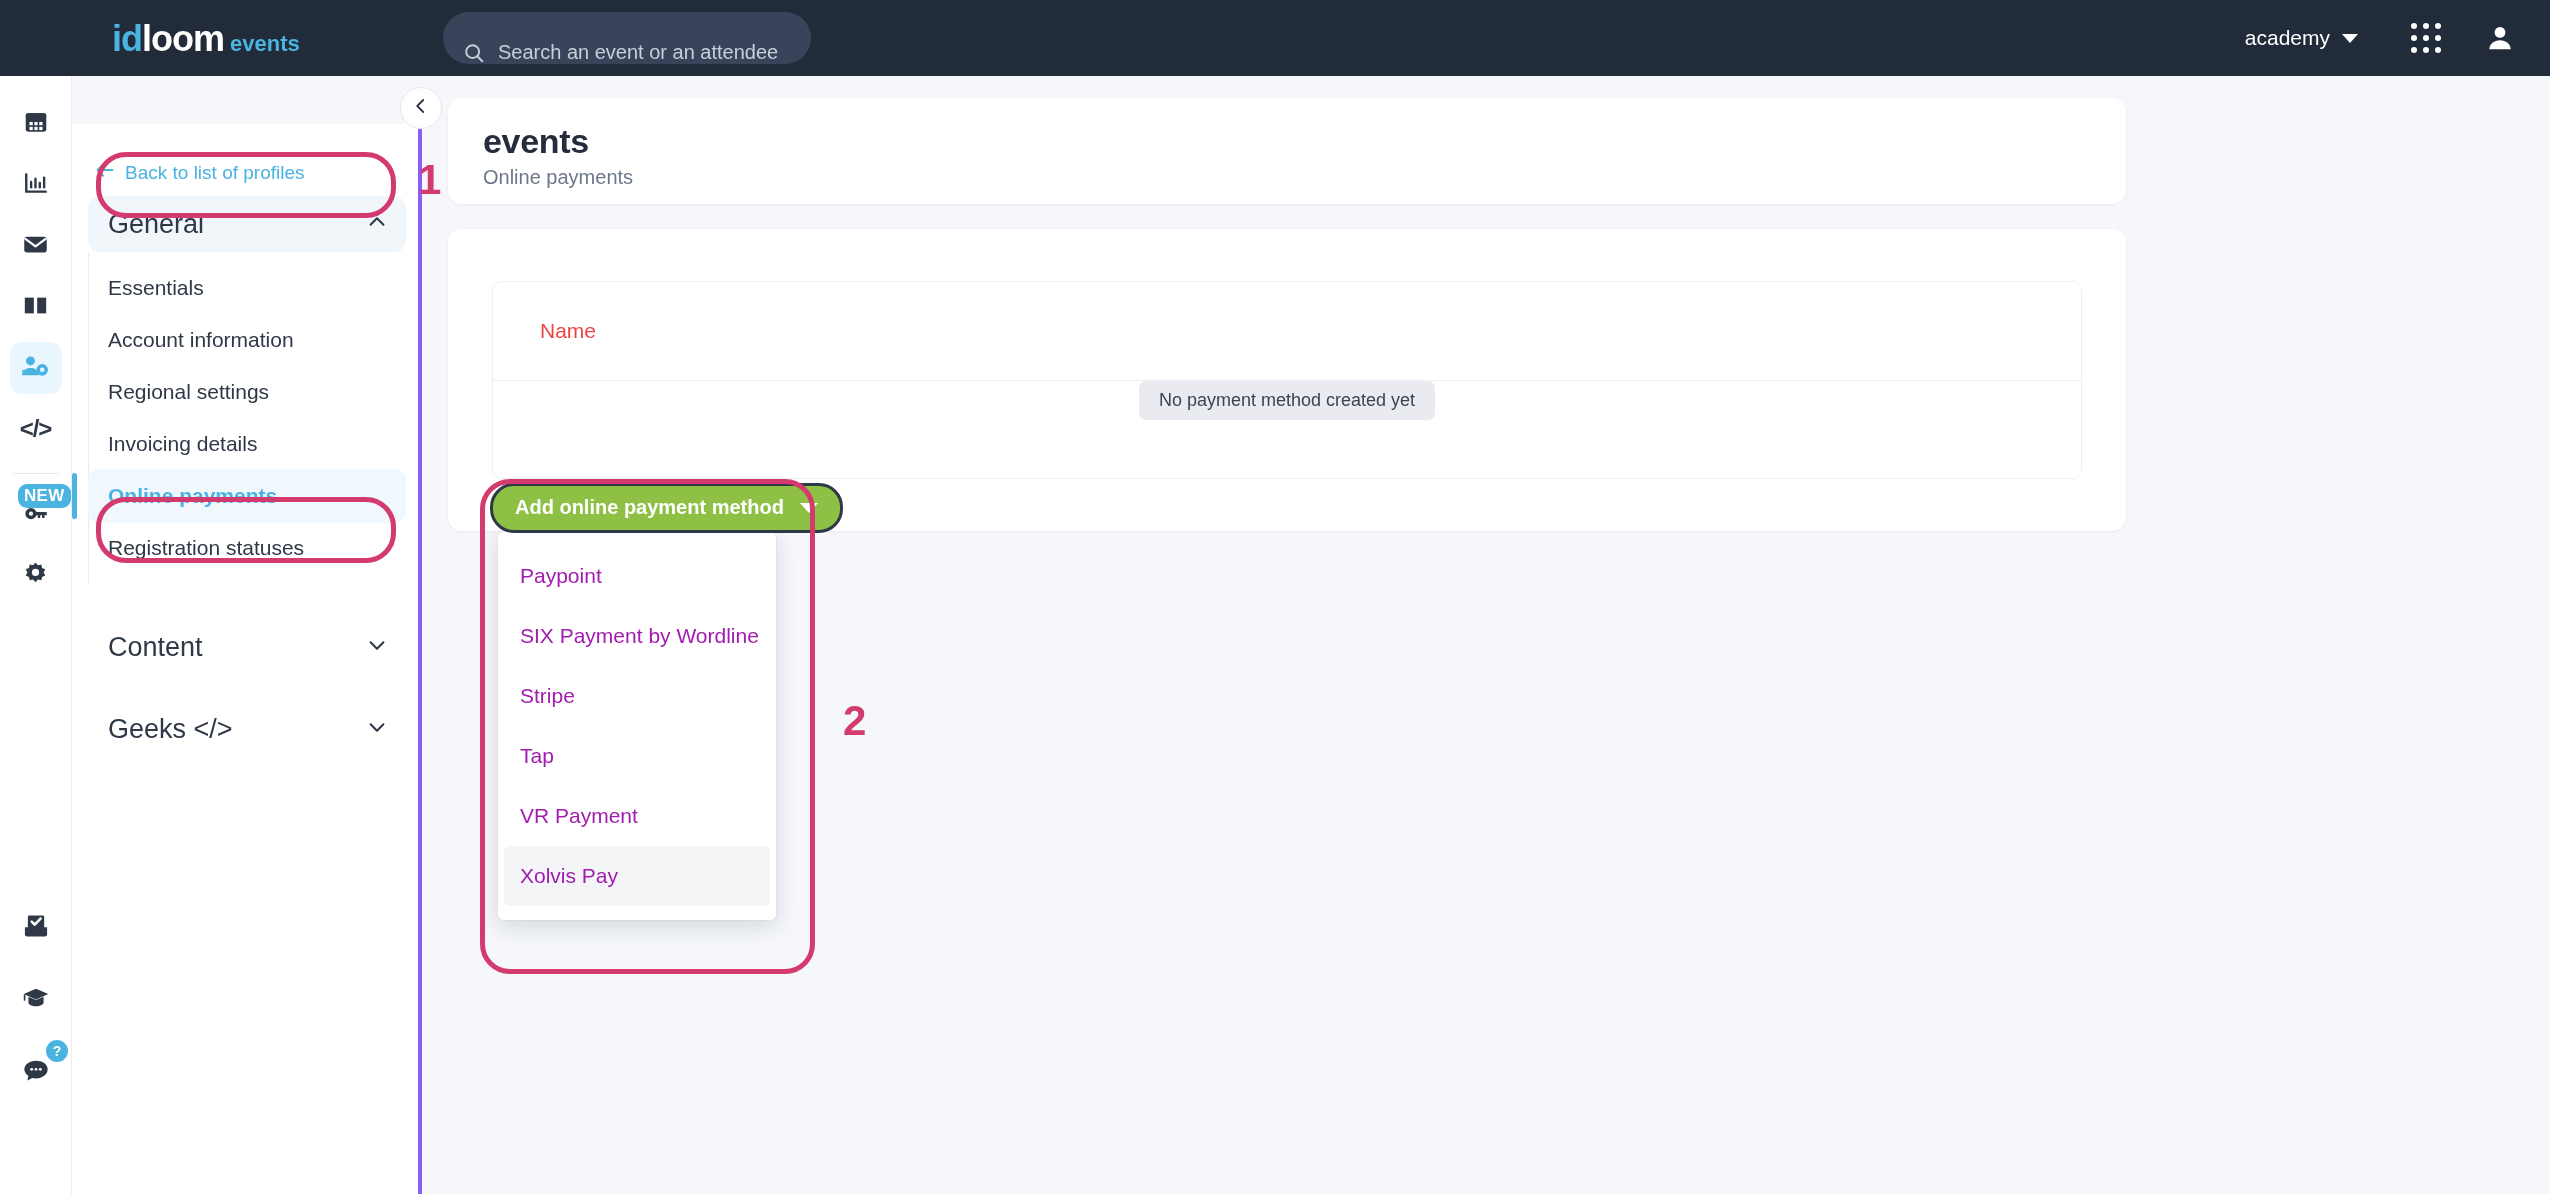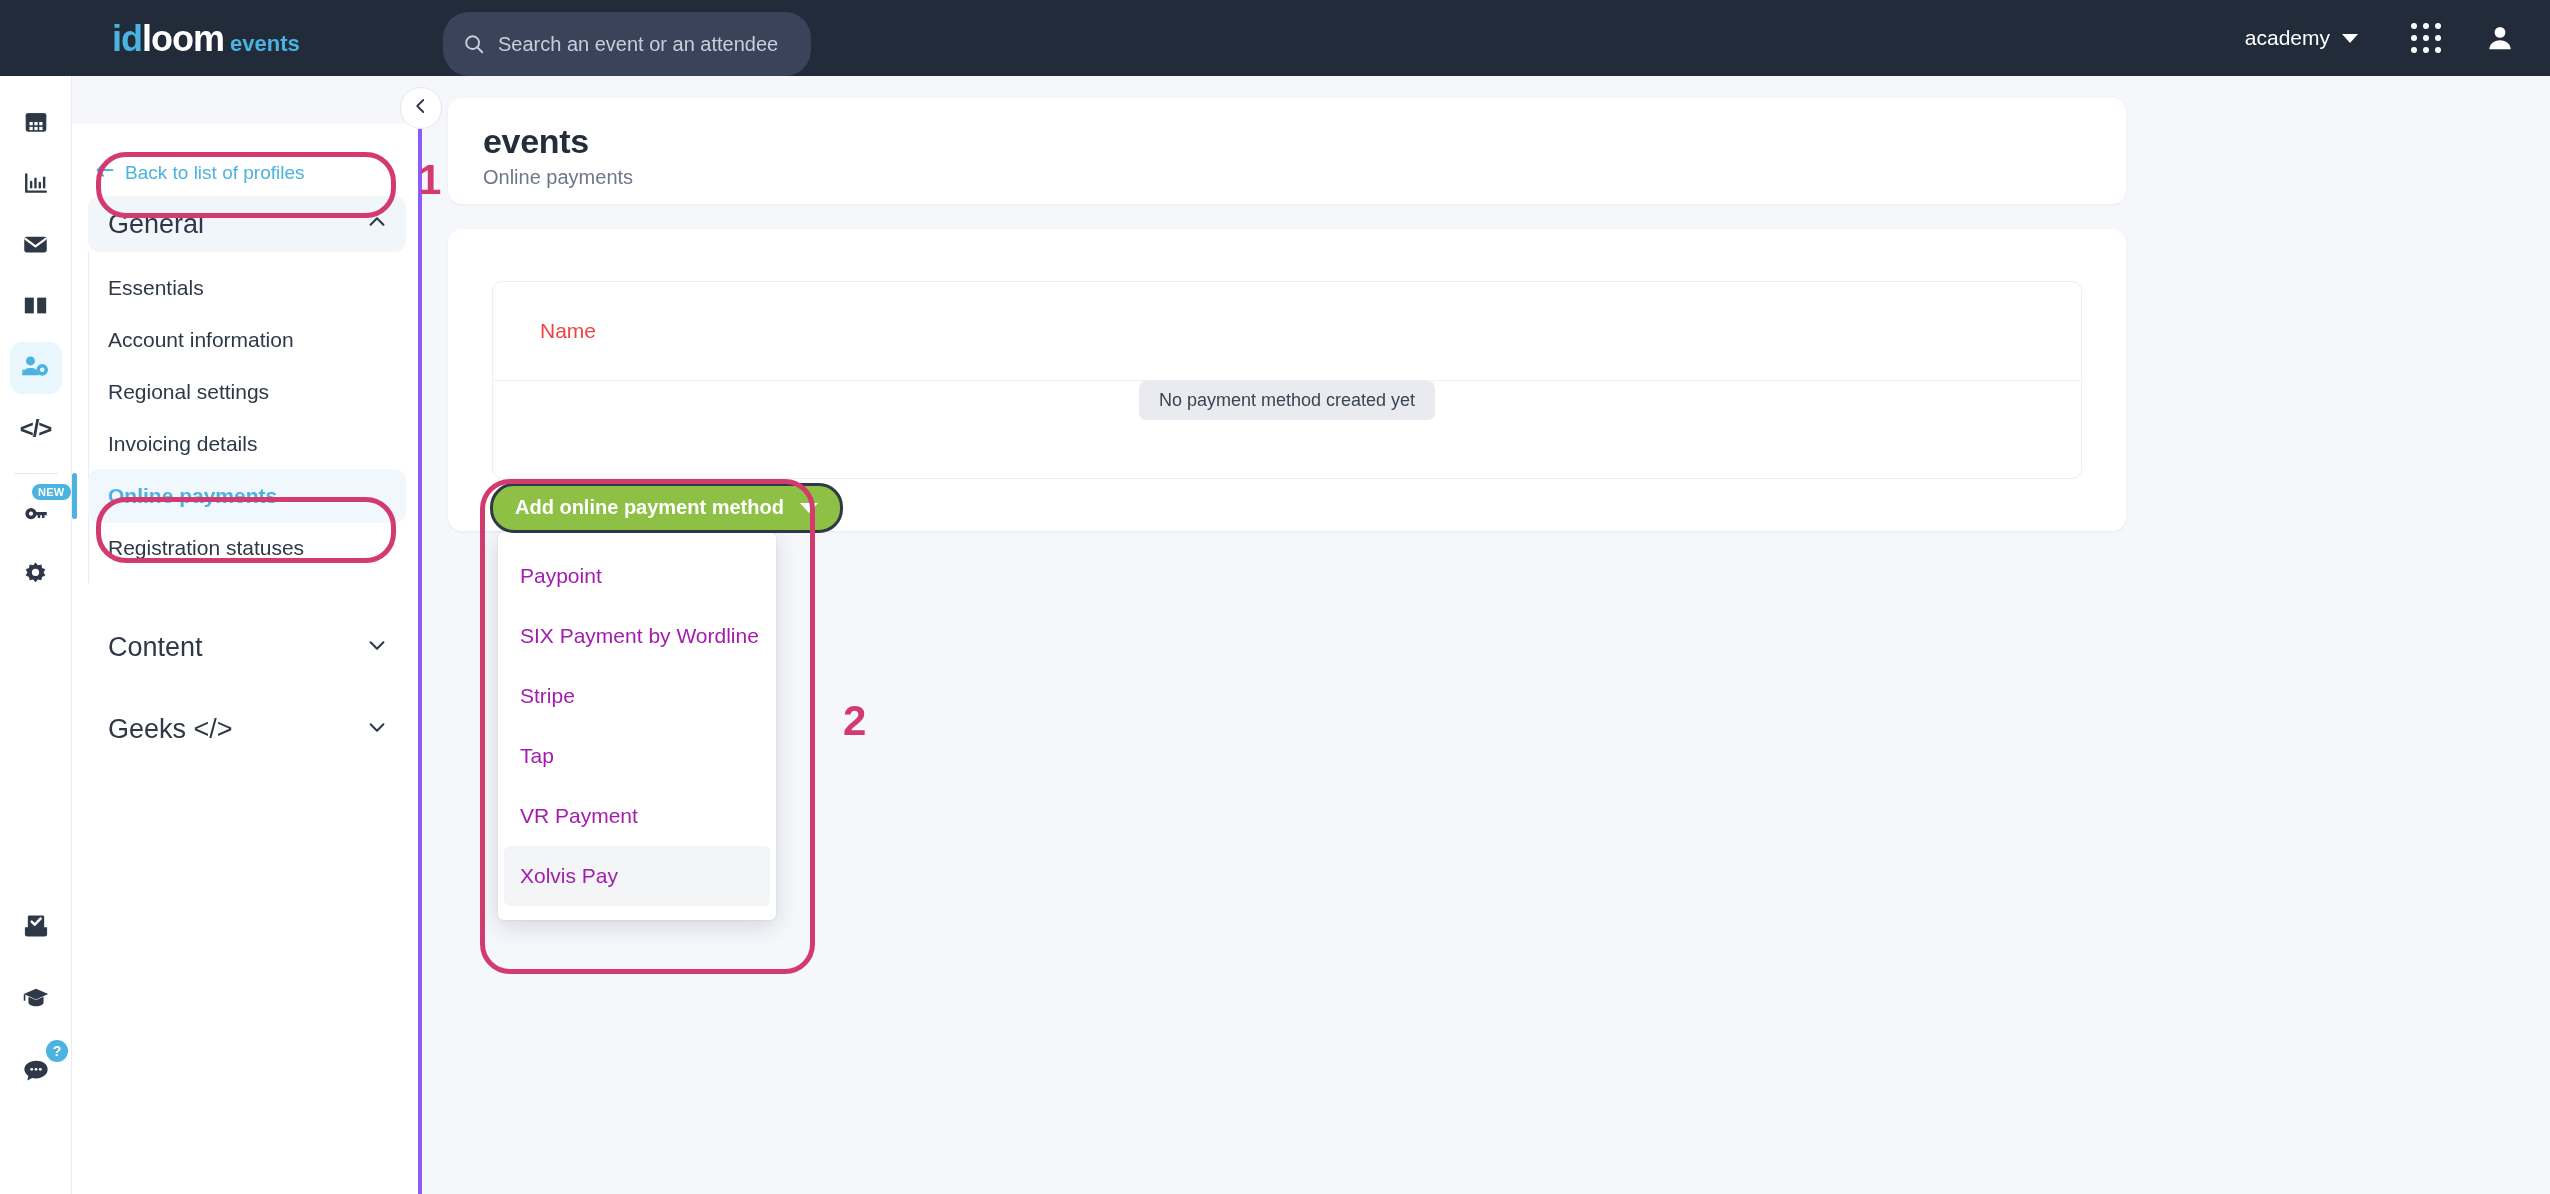--- a/index.html
+++ b/index.html
@@ -16,23 +16,23 @@
     position: absolute; left: 0; top: 0; width: 2550px; height: 76px;
     background: #222b3a;
     display: flex; align-items: center;
   }
   .logo { position: absolute; left: 112px; top: 18px; display: flex; align-items: baseline; }
   .logo .id { color: #4ab3e0; font-size: 36px; font-weight: 700; letter-spacing: -1px; }
   .logo .loom { color: #ffffff; font-size: 36px; font-weight: 700; letter-spacing: -1px; }
   .logo .ev { color: #4ab3e0; font-size: 22px; font-weight: 700; margin-left: 6px; letter-spacing: 0px; }
 
   .searchbox {
-    position: absolute; left: 443px; top: 12px; width: 368px; height: 64px;
+    position: absolute; left: 443px; top: 12px; width: 368px; height: 52px;
     background: #37415240; background-color: #39445a; border-radius: 26px;
-    display: flex; align-items: center; padding: 0 20px; gap: 13px;
+    display: flex; align-items: flex-end; padding: 0 20px; gap: 13px;
   }
   .searchbox .ph { color: #c8cfdb; font-size: 20px; }
   .s-ico { width: 22px; height: 22px; flex: 0 0 auto; }
 
   .tb-right { position: absolute; right: 22px; top: 0; height: 76px; display: flex; align-items: center; gap: 0px; }
   .acct { color: #ffffff; font-size: 21px; display:flex; align-items:center; gap: 12px; padding: 0 16px; cursor: pointer;}
   .caret-d { width: 0; height: 0; border-left: 8px solid transparent; border-right: 8px solid transparent; border-top: 9px solid #fff; }
   .gridbtn { width: 56px; height: 56px; display: flex; align-items: center; justify-content: center; margin-left: 24px;}
   .dots { display: grid; grid-template-columns: repeat(3, 7px); grid-template-rows: repeat(3, 7px); gap: 5px; }
   .dots i { width: 6px; height: 6px; background: #fff; border-radius: 50%; display: block; }
@@ -45,21 +45,21 @@
   }
   .rail-ico {
     position: relative; width: 52px; height: 52px; margin: 0 auto;
     display: flex; align-items: center; justify-content: center; border-radius: 12px;
     cursor: pointer;
   }
   .rail-ico.active { background: #eaf6fd; }
   .rail-sep { width: 44px; height: 1px; background: #e4e8ef; margin: 10px auto; }
   .newbadge {
     position: absolute; right: -9px; top: -4px;
-    background: #4ab3e0; color: #fff; font-size: 11px; font-weight: 700;
+    background: #4ab3e0; color: #fff; font-size: 17px; font-weight: 700;
     border-radius: 9px; padding: 2px 6px; letter-spacing: .3px;
   }
   .qbadge {
     position: absolute; right: -6px; top: -6px; width: 22px; height: 22px;
     background: #4ab3e0; color: #fff; font-size: 14px; font-weight: 700;
     border-radius: 50%; display: flex; align-items: center; justify-content: center;
   }
 
   
   .navpanel {

